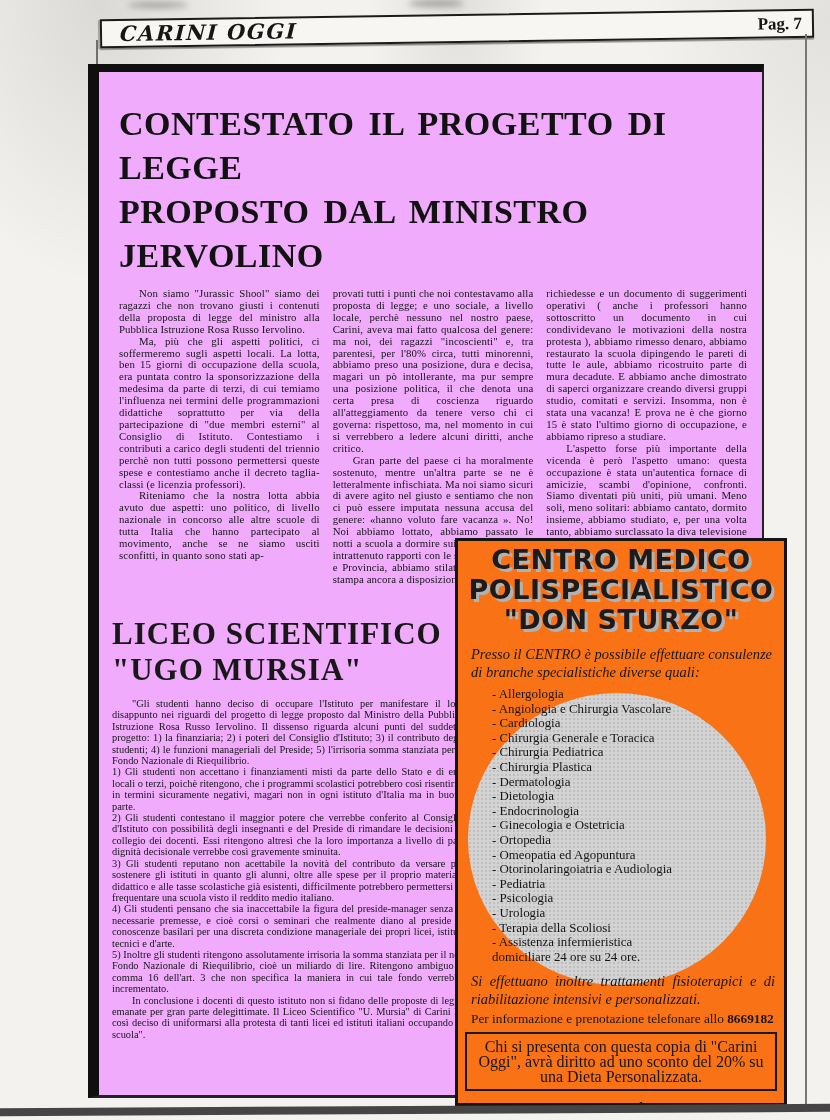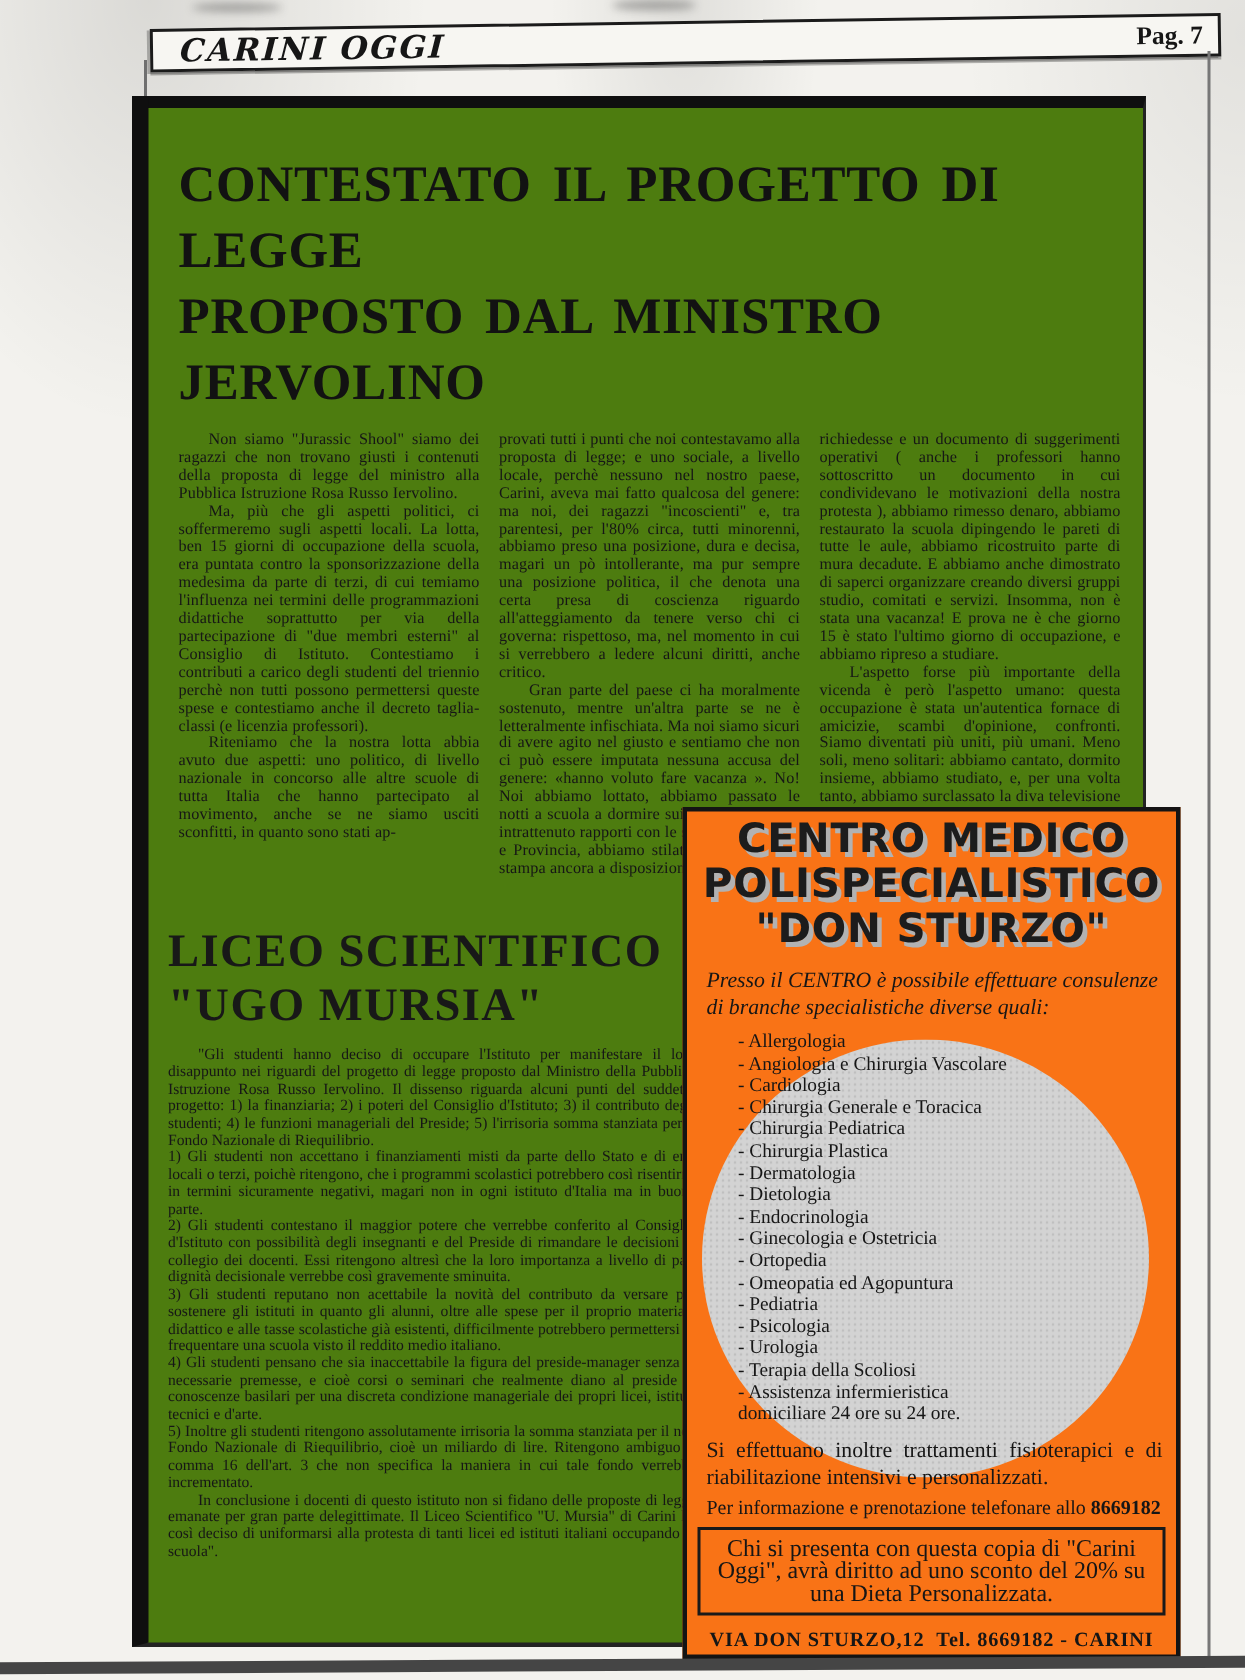--- a/index.html
+++ b/index.html
@@ -29,21 +29,21 @@
   .frame-right{position:absolute;left:805px;top:34px;width:2px;height:1072px;background:#777;}
   .bottom-rule{position:absolute;left:-5px;top:1106px;width:842px;height:8px;background:#454545;transform:rotate(-0.3deg);}
 
   .scan-artifact{position:absolute;background:rgba(40,40,40,0.35);filter:blur(3px);border-radius:50%;}
   .sm1{left:128px;top:2px;width:60px;height:6px;}
   .sm2{left:408px;top:0px;width:56px;height:7px;}
 
   
   .article-box{
     position:absolute;left:88px;top:64px;width:676px;height:1034px;box-sizing:border-box;
-    background:#4d7c0f;
+    background:#f0abfc;
     border-left:11px solid #0f0f0f;border-top:8px solid #0f0f0f;
     border-right:2px solid #232323;border-bottom:3px solid #232323;
   }
   .headline{margin:30px 16px 0 20px;font-weight:bold;font-size:34px;line-height:44px;
     letter-spacing:0.5px;word-spacing:5px;color:#121212;}
   .cols{display:flex;gap:13px;margin:10px 15px 0 20px;height:345px;overflow:hidden;}
   .col{flex:1 1 0;text-align:justify;font-size:10.8px;line-height:11.9px;letter-spacing:0.1px;}
   .col p{margin:0;}
   p.ind{text-indent:20px;}
   .signature{text-align:right;font-weight:bold;font-size:12.5px;letter-spacing:0.8px;margin-top:7px;}
@@ -62,21 +62,21 @@
   }
   .ad-title{margin-top:4px;text-align:center;font-family:"DejaVu Sans", sans-serif;font-weight:bold;
     font-size:27px;line-height:30px;letter-spacing:0.5px;color:#1c1c1c;text-shadow:3px 3px 0 #b2b2b2;}
   .ad-intro{position:relative;margin:10px 10px 0 13px;font-style:italic;font-size:14.5px;line-height:18px;}
   .ad-intro b{font-weight:normal;}
   .gray-circle{position:absolute;left:10px;top:152px;width:298px;height:292px;border-radius:50%;
     background-color:#d3d3d3;
     background-image:radial-gradient(#bfbfbf 0.8px, rgba(0,0,0,0) 1.1px);background-size:4px 4px;}
   .ad-list{position:relative;margin:6px 0 0 34px;font-size:12.9px;line-height:14.6px;}
   .ad-list-footer{position:relative;margin-left:34px;font-size:12.9px;line-height:14.6px;}
-  .ad-services{position:relative;margin:8px 9px 0 13px;font-size:14.5px;line-height:18px;text-align:justify;}
+  .ad-services{position:relative;margin:8px 9px 0 13px;font-style:italic;font-size:14.5px;line-height:18px;text-align:justify;}
   .ad-phone{position:relative;margin:2px 6px 0 13px;font-size:13.3px;line-height:17px;}
   .ad-phone b{font-weight:bold;}
   .coupon-box{position:relative;margin:5px 7px 0 7px;border:2px solid #1a1a1a;padding:5px 9px;
     font-size:16px;line-height:15px;text-align:center;}
   .ad-address{position:relative;margin-top:8px;text-align:center;font-weight:bold;font-size:13.5px;letter-spacing:0.6px;}
 </style>
 </head>
 <body>
 
 <div id="page">
@@ -156,20 +156,21 @@
         <div>- Cardiologia</div>
         <div>- Chirurgia Generale e Toracica</div>
         <div>- Chirurgia Pediatrica</div>
         <div>- Chirurgia Plastica</div>
         <div>- Dermatologia</div>
         <div>- Dietologia</div>
         <div>- Endocrinologia</div>
         <div>- Ginecologia e Ostetricia</div>
         <div>- Ortopedia</div>
         <div>- Omeopatia ed Agopuntura</div>
+        <div>- Otorinolaringoiatria e Audiologia</div>
         <div>- Pediatria</div>
         <div>- Psicologia</div>
         <div>- Urologia</div>
         <div>- Terapia della Scoliosi</div>
         <div>- Assistenza infermieristica</div>
       </div>
     <div class="ad-list-footer">domiciliare 24 ore su 24 ore.</div>
 
     <div class="ad-services">Si effettuano inoltre trattamenti fisioterapici e di riabilitazione intensivi e personalizzati.</div>
 

